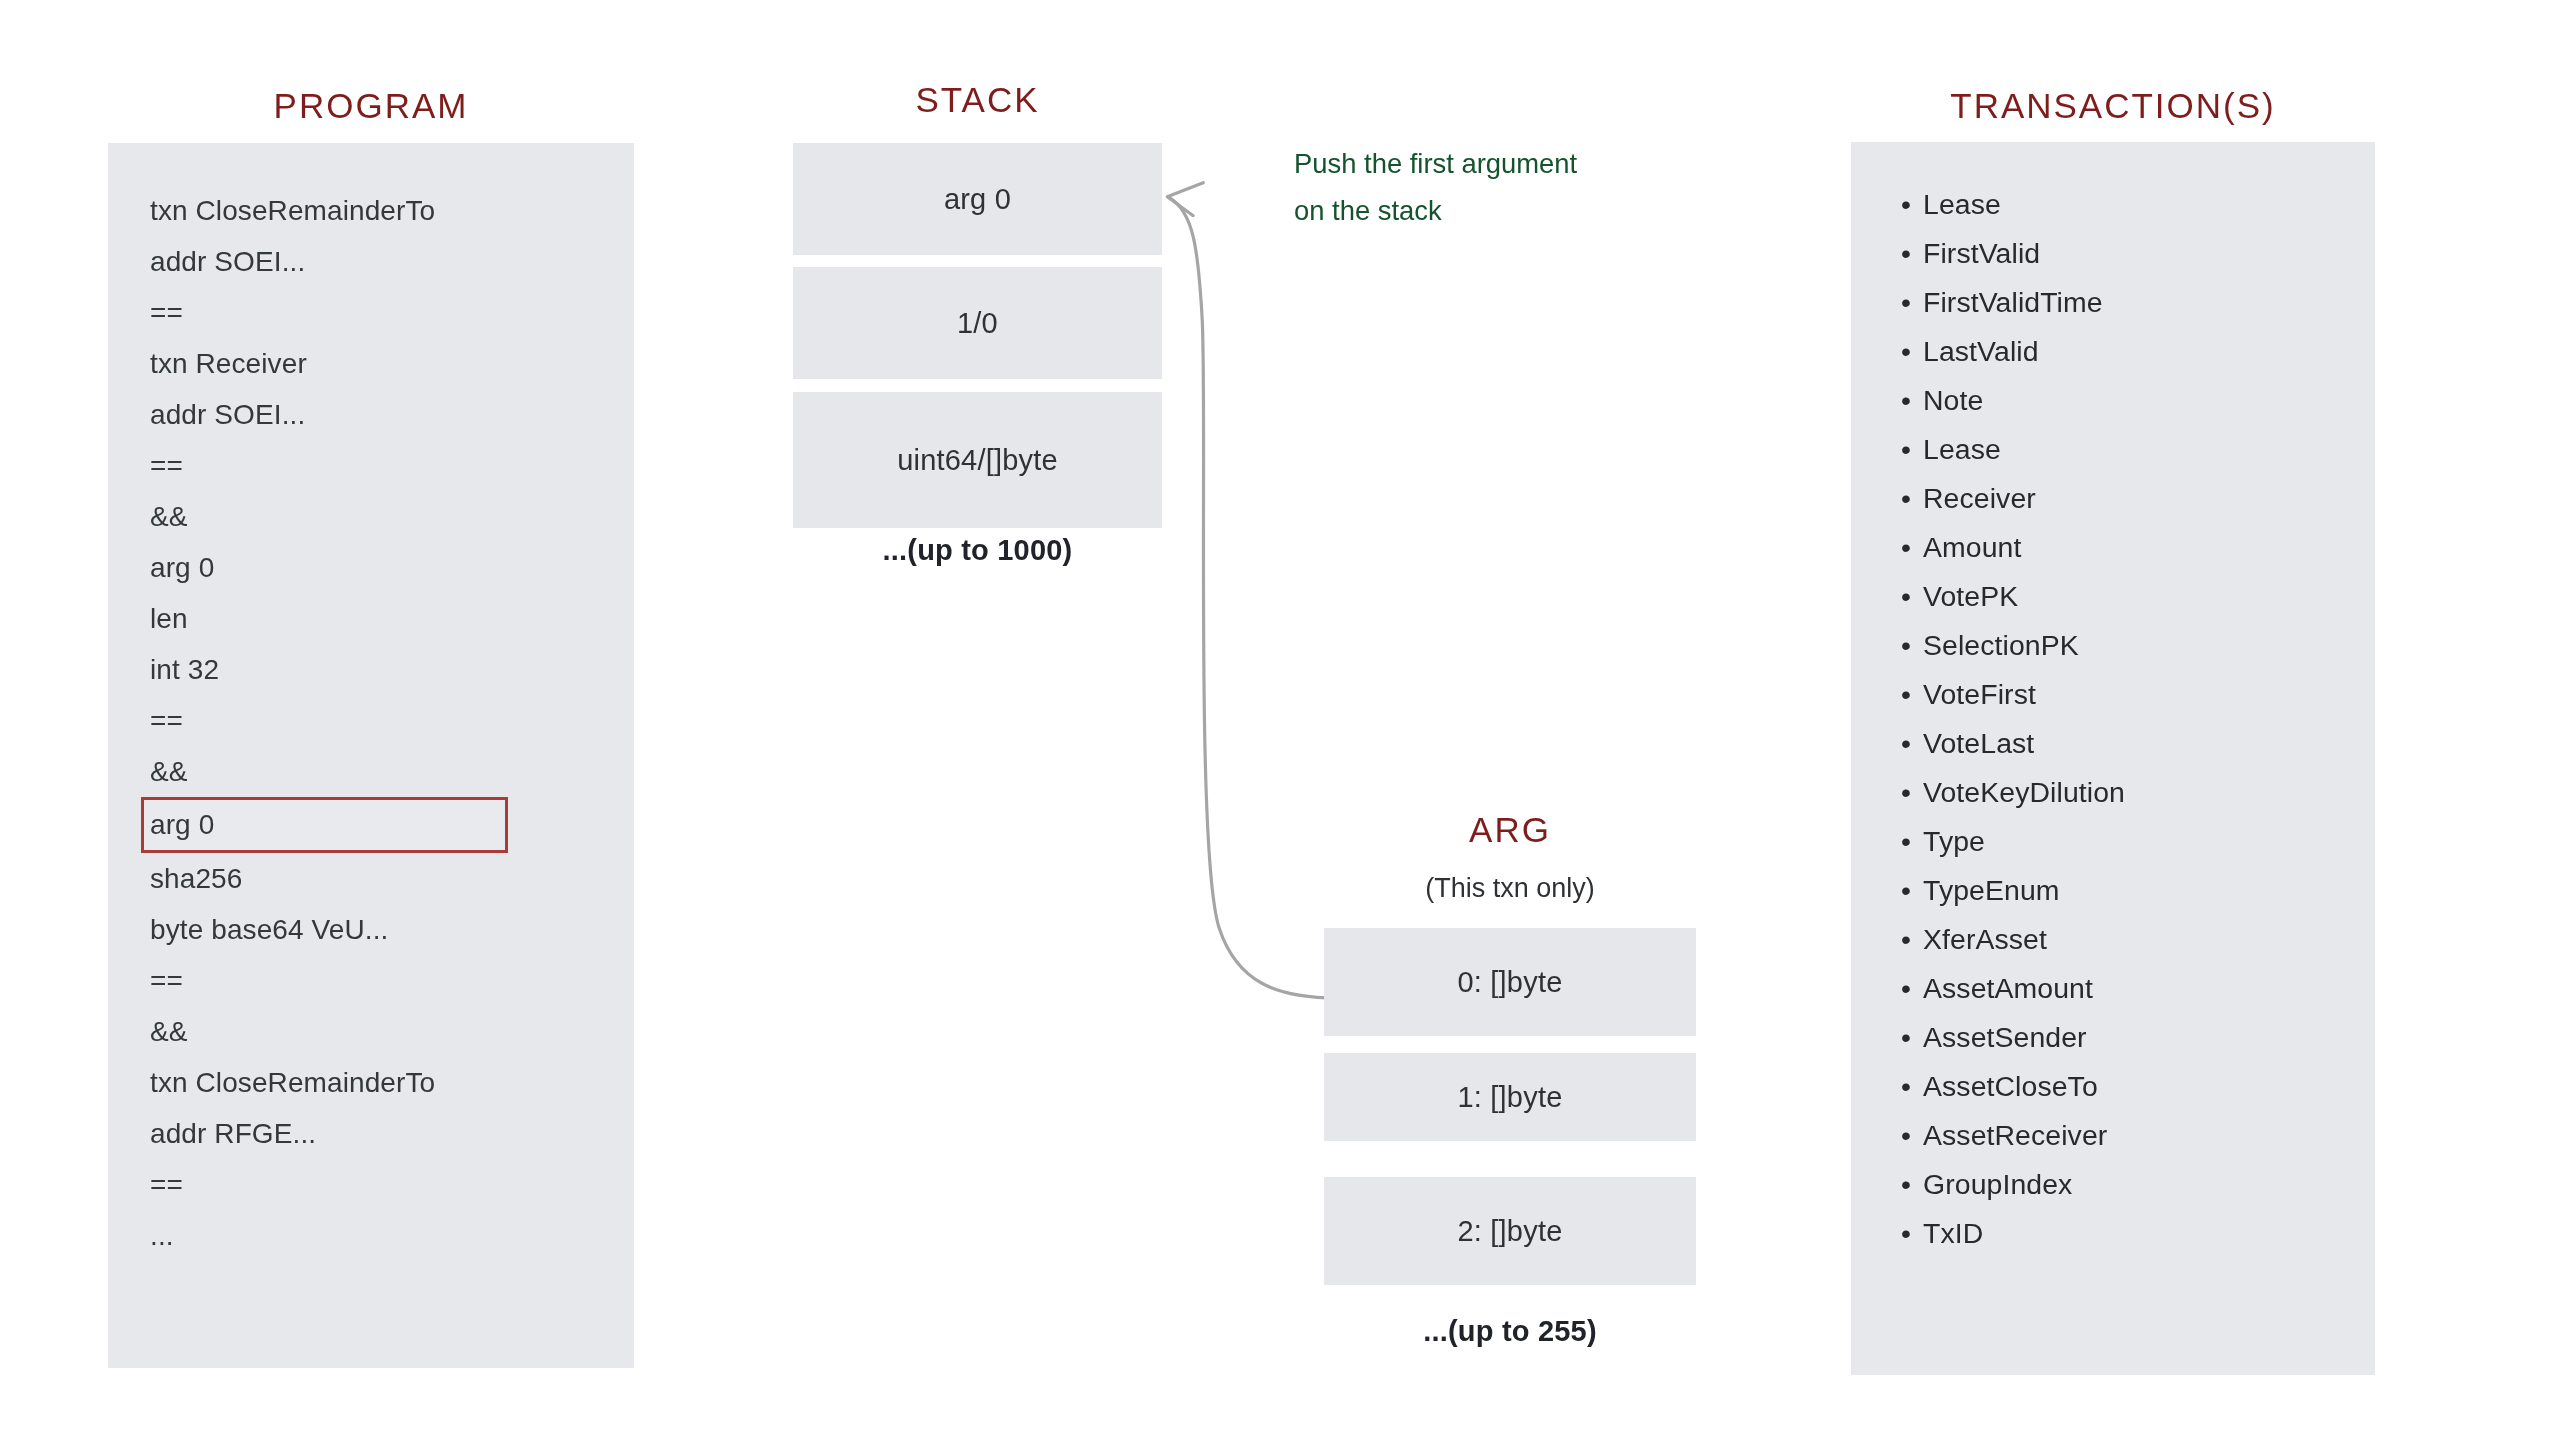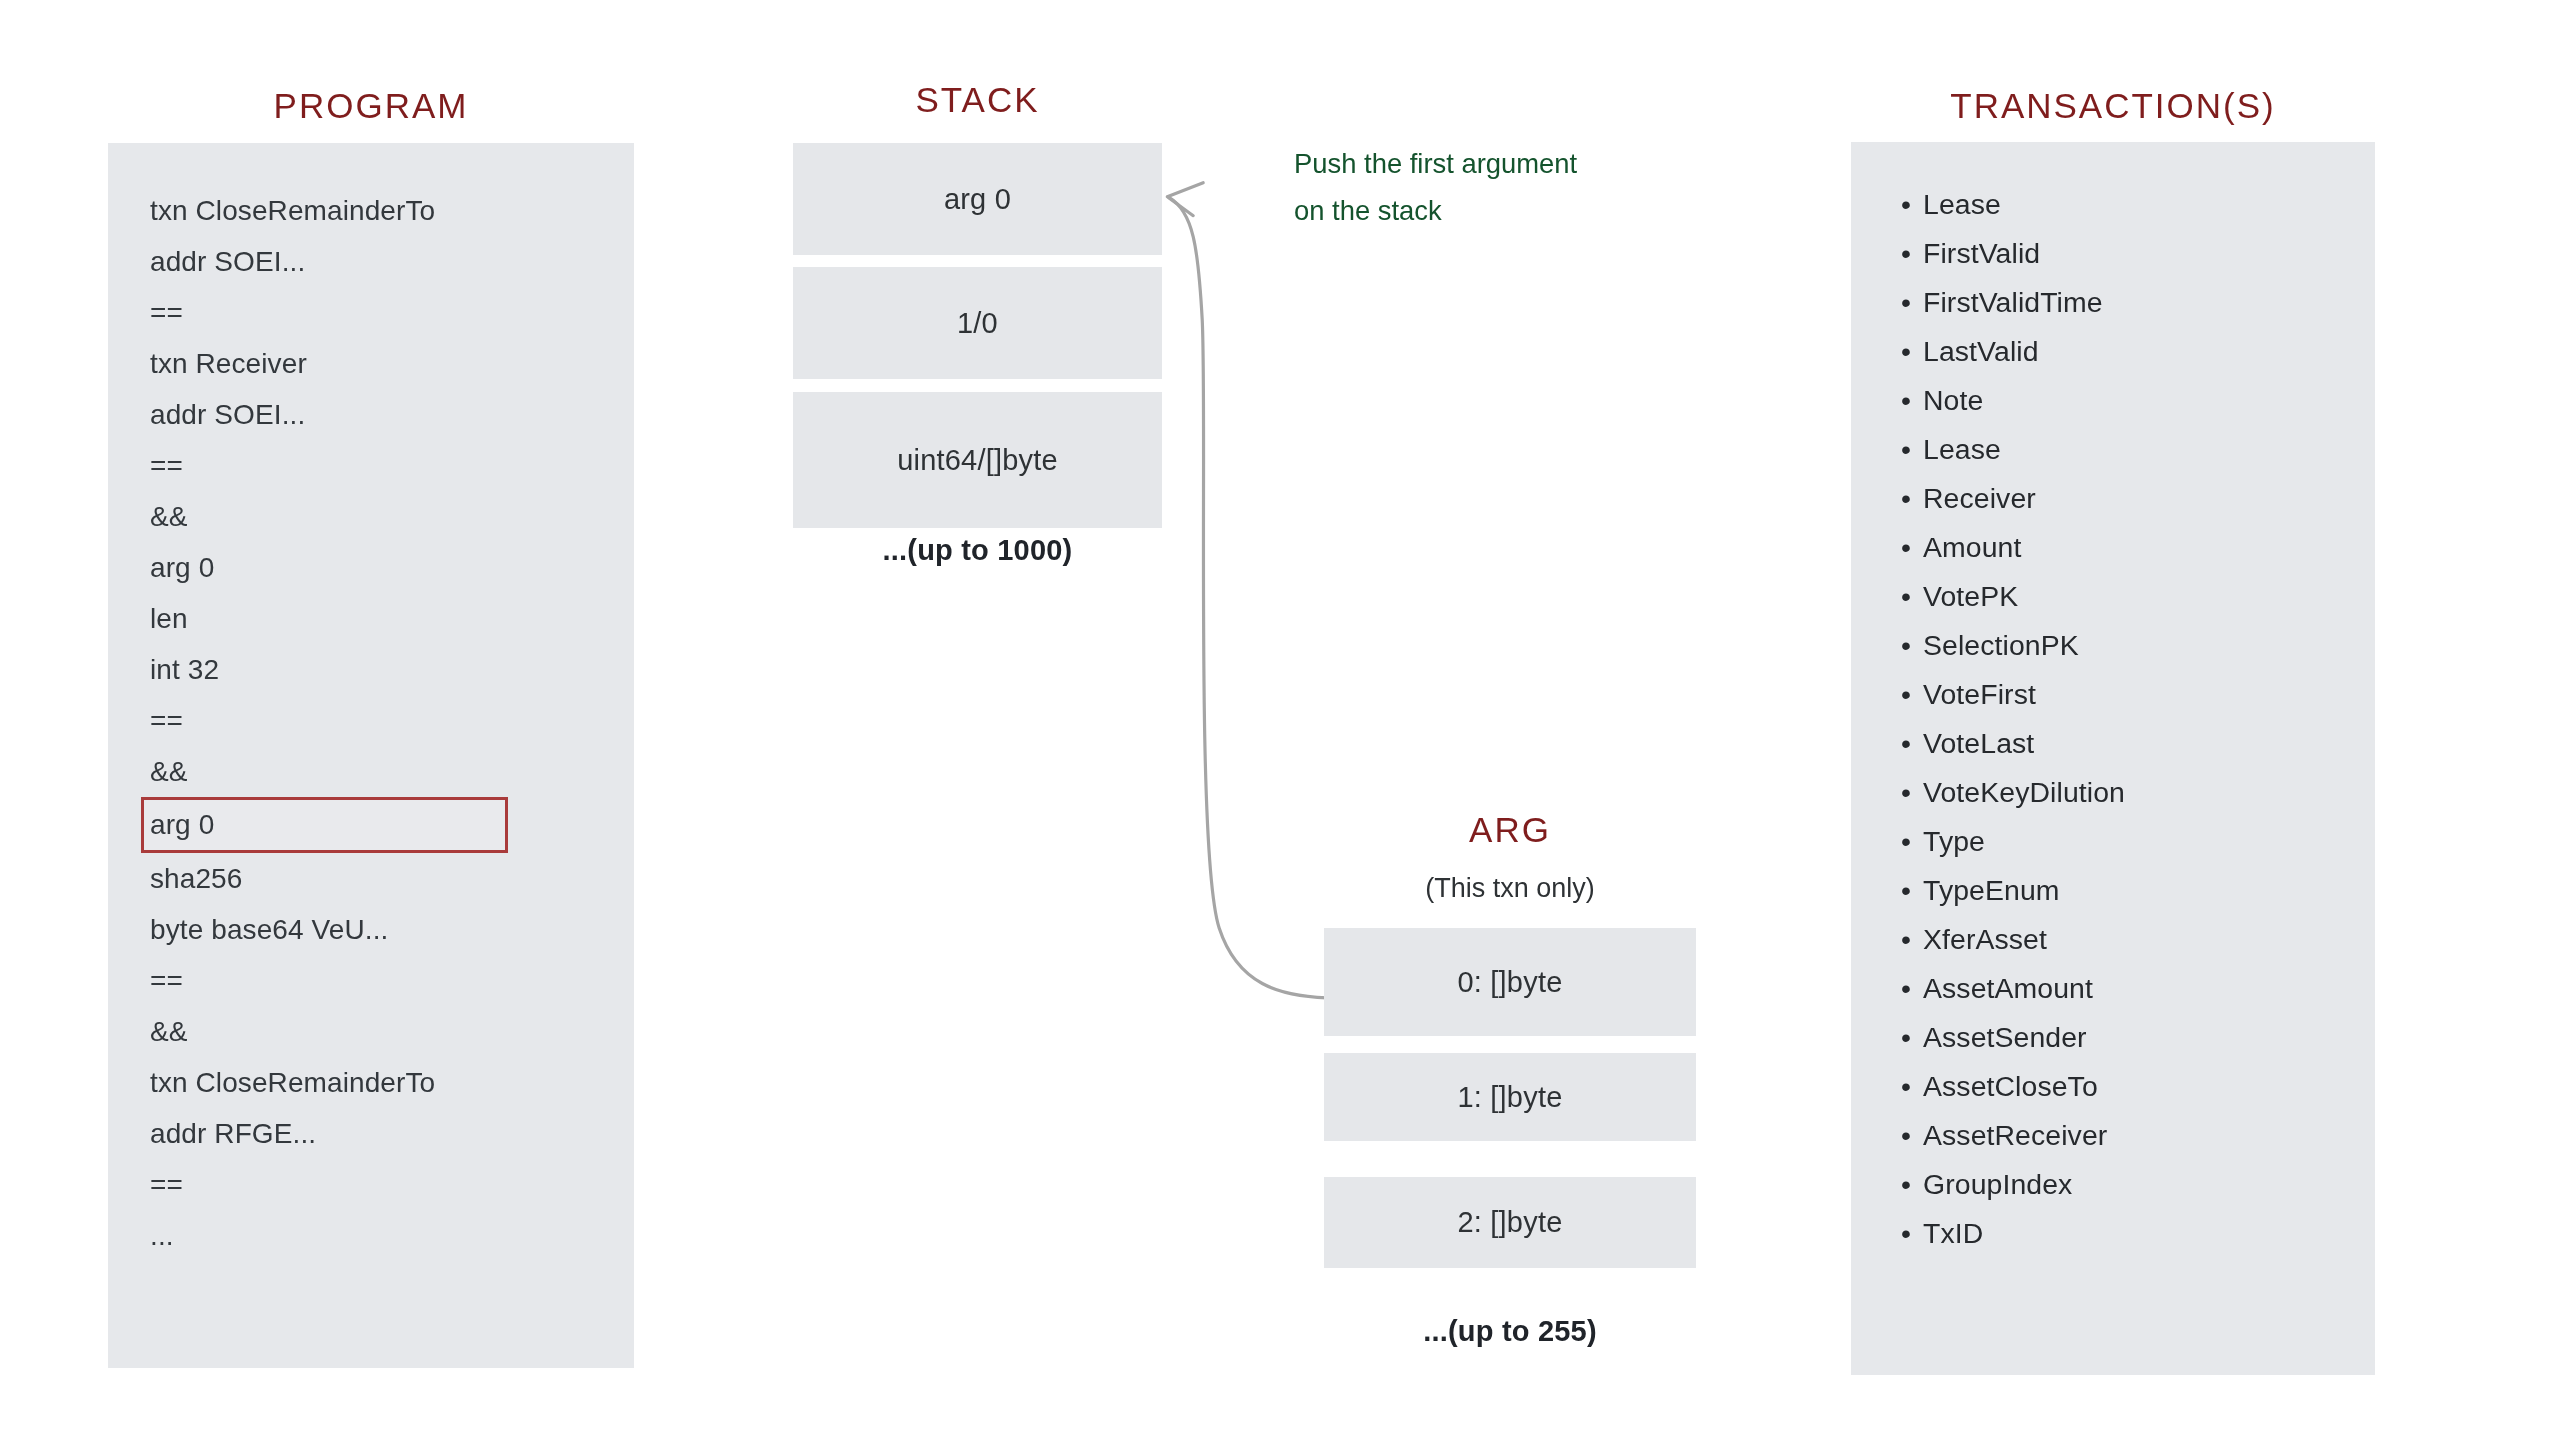--- a/index.html
+++ b/index.html
@@ -188,21 +188,21 @@
     <path d="M 1170 197 L 1206 183 M 1170 197 L 1196 216" fill="none" stroke="#a5a5a5" stroke-width="3.2" stroke-linecap="round" stroke-linejoin="round"></path>
   </svg>
 
   <div class="col-title" style="left:1324px; top:810px; width:372px; font-size:35px;">ARG</div>
 
   <div class="sub-caption" style="left:1324px; top:873px; width:372px;">(This txn only)</div>
 
   <div id="arg-cells">
       <div class="cell" style="left: 1324px; top: 928px; width: 372px; height: 108px;">0: []byte</div>
       <div class="cell" style="left: 1324px; top: 1053px; width: 372px; height: 88px;">1: []byte</div>
-      <div class="cell" style="left: 1324px; top: 1177px; width: 372px; height: 91px;">2: []byte</div>
+      <div class="cell" style="left: 1324px; top: 1177px; width: 372px; height: 108px;">2: []byte</div>
     </div>
 
   <div class="ellipsis-note" style="left:1324px; top:1315px; width:372px;">...(up to 255)</div>
 
   <div class="col-title" style="left:1851px; top:86px; width:524px;">TRANSACTION(S)</div>
 
   <div class="panel" style="left:1851px; top:142px; width:524px; height:1233px;"></div>
 
   <div id="txn-list">
       <div class="txn-line"><span class="txn-bullet">•</span><span>Lease</span></div>

